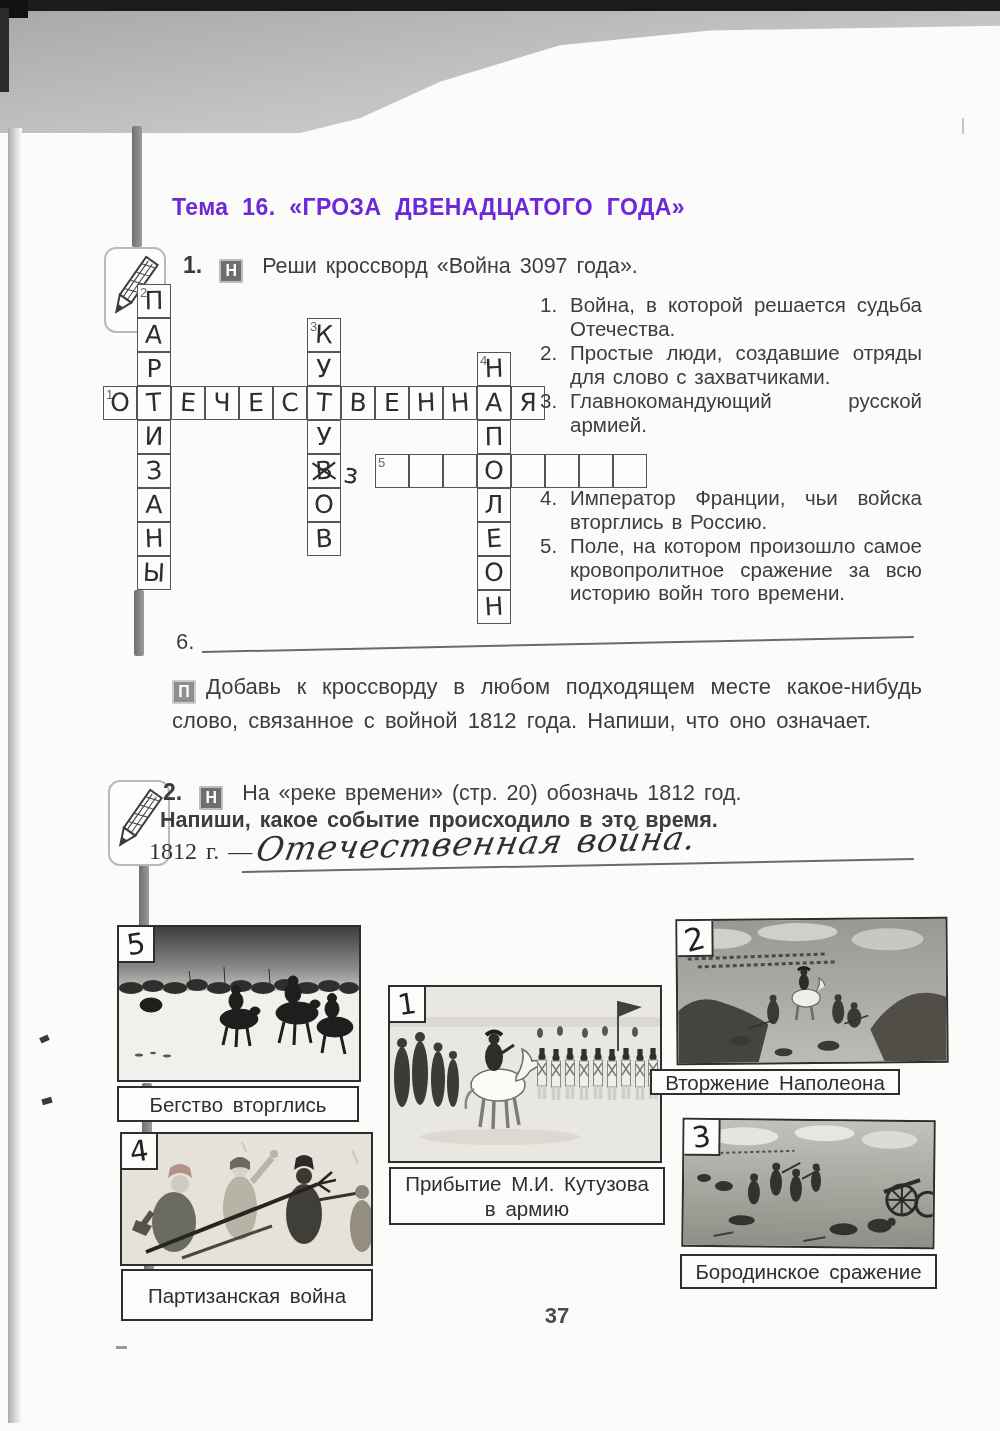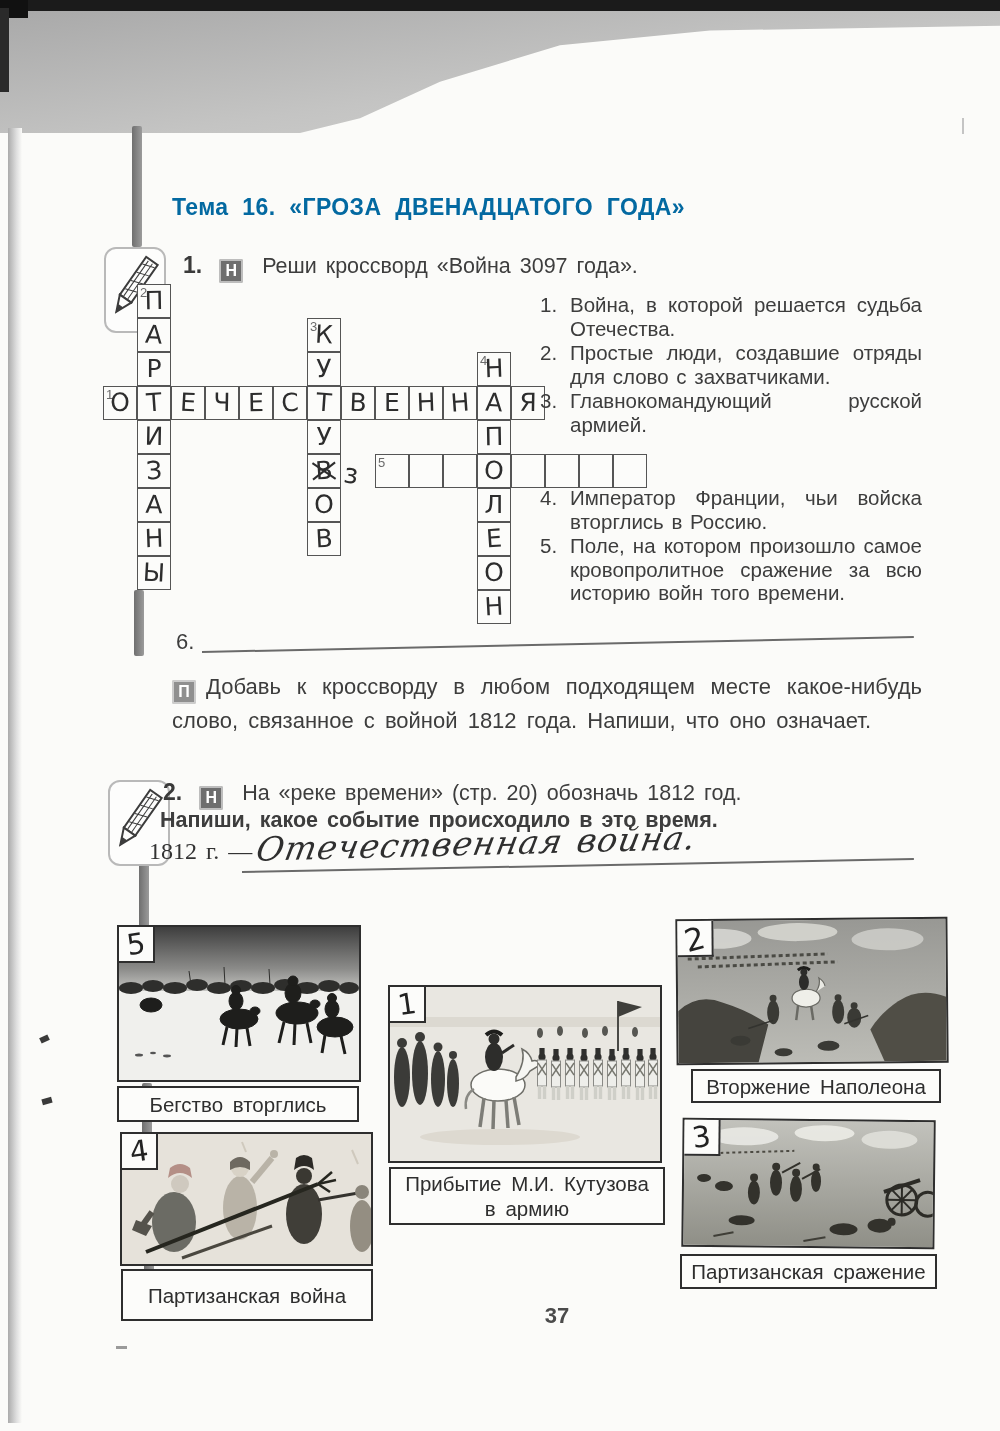--- a/index.html
+++ b/index.html
@@ -10,21 +10,21 @@
   .scan-corner{position:absolute;left:0;top:0;width:28px;height:18px;background:#111;}
   .scan-edge-mark{position:absolute;left:0;top:8px;width:9px;height:84px;background:#2a2a2a;}
   .scan-band{position:absolute;left:0;top:11px;width:1000px;height:122px;
      background:linear-gradient(172deg,#a9a9a9 0%,#c4c4c3 55%,#d3d3d1 100%);
      clip-path:polygon(0% 0%,100% 0%,100% 12%,71% 16%,56% 28%,44% 58%,36% 88%,30% 100%,0% 100%);}
   .scan-leftstrip{position:absolute;left:8px;top:128px;width:14px;height:1295px;
      background:linear-gradient(to right,#ababab,#dedede 60%,#fbfbf9);}
   .spine{position:absolute;width:10px;background:linear-gradient(to right,#6f6f6f,#9b9b9b);border-radius:2px;}
   .speck{position:absolute;background:#3a3a3a;}
   
-  .page-title{position:absolute;left:172px;top:194px;font-size:23px;font-weight:bold;color:#0369a1;
+  .page-title{position:absolute;left:172px;top:194px;font-size:23px;font-weight:bold;color:#6d28d9;
      letter-spacing:.4px;word-spacing:7px;}
   .tasknum{font-weight:bold;font-size:23px;color:#3a3a3a;margin-right:8px;}
   .badge{display:inline-block;width:24px;height:24px;border-radius:2px;color:#fff;font-weight:bold;
      font-size:16px;line-height:24px;text-align:center;vertical-align:-3px;margin-right:10px;
      box-shadow:inset 0 0 0 2px rgba(255,255,255,.55);}
   .badge.n{background:#6e6e6e;}
   .badge.p{background:#8f8f8f;}
   .row{position:absolute;font-size:21.5px;word-spacing:3px;}
   .para{position:absolute;font-size:22px;line-height:33px;text-align:justify;word-spacing:4px;}
   
@@ -463,21 +463,21 @@
       </g>
       <g stroke="#33332f" stroke-width="1.5">
           <line x1="70" y1="108" x2="95" y2="100"></line>
           <line x1="166" y1="104" x2="190" y2="96"></line>
         </g>
     </svg>
     <div class="numbox">
         <span style="transform:rotate(-14deg);font-size:31px;">2</span>
       </div>
   </div>
-  <div class="capbox" style="left:691px;top:1069px;width:250px;height:34px;">Вторжение Наполеона</div>
+  <div class="capbox" style="left:650px;top:1069px;width:250px;height:26px;">Вторжение Наполеона</div>
 
   <div class="tile-img" style="left:120px;top:1132px;width:253px;height:134px;">
     <svg width="249" height="130" viewBox="0 0 249 130">
       <rect width="249" height="130" fill="#e6e2da"></rect>
       <g stroke="#cfc9bd" stroke-width="2">
           <line x1="20" y1="20" x2="26" y2="34"></line>
           <line x1="230" y1="16" x2="236" y2="30"></line>
           <line x1="120" y1="8" x2="124" y2="18"></line>
         </g>
       <g>
@@ -572,17 +572,17 @@
       </g>
       <g stroke="#3f3e37" stroke-width="2">
           <line x1="30" y1="116" x2="50" y2="112"></line>
           <line x1="120" y1="120" x2="142" y2="116"></line>
         </g>
     </svg>
     <div class="numbox">
         <span>3</span>
       </div>
   </div>
-  <div class="capbox" style="left:680px;top:1254px;width:257px;height:35px;">Партизанская сражение</div>
+  <div class="capbox" style="left:680px;top:1254px;width:257px;height:35px;">Бородинское сражение</div>
 
   <div class="pagenum">37</div>
 
 </div>
 
 </body></html>

